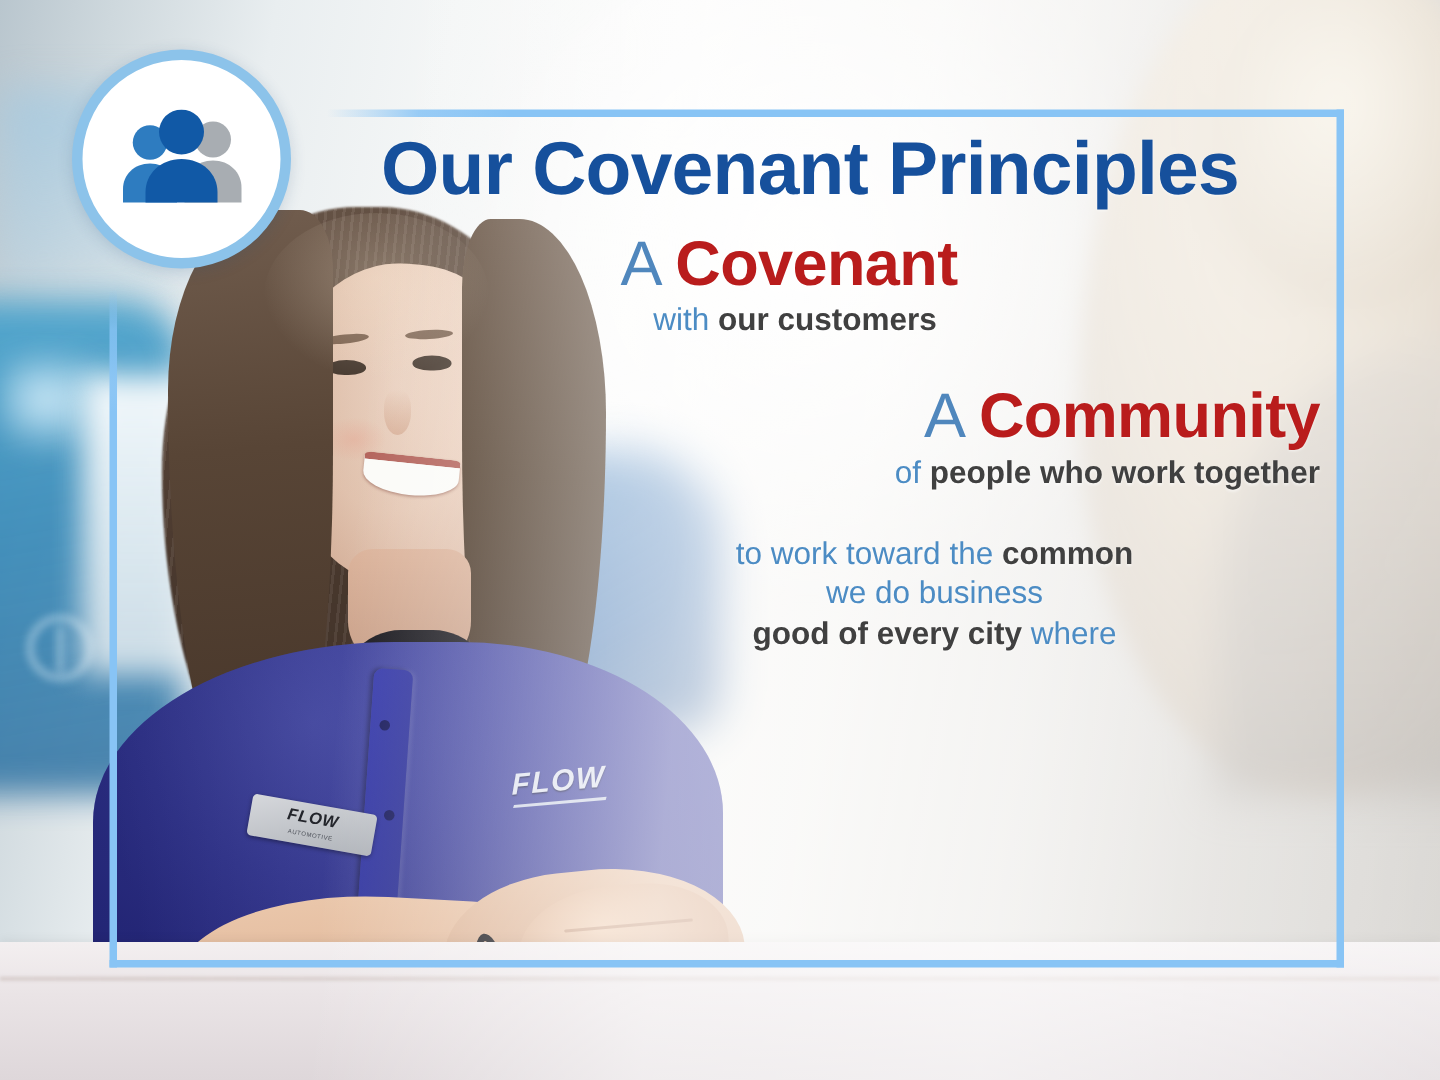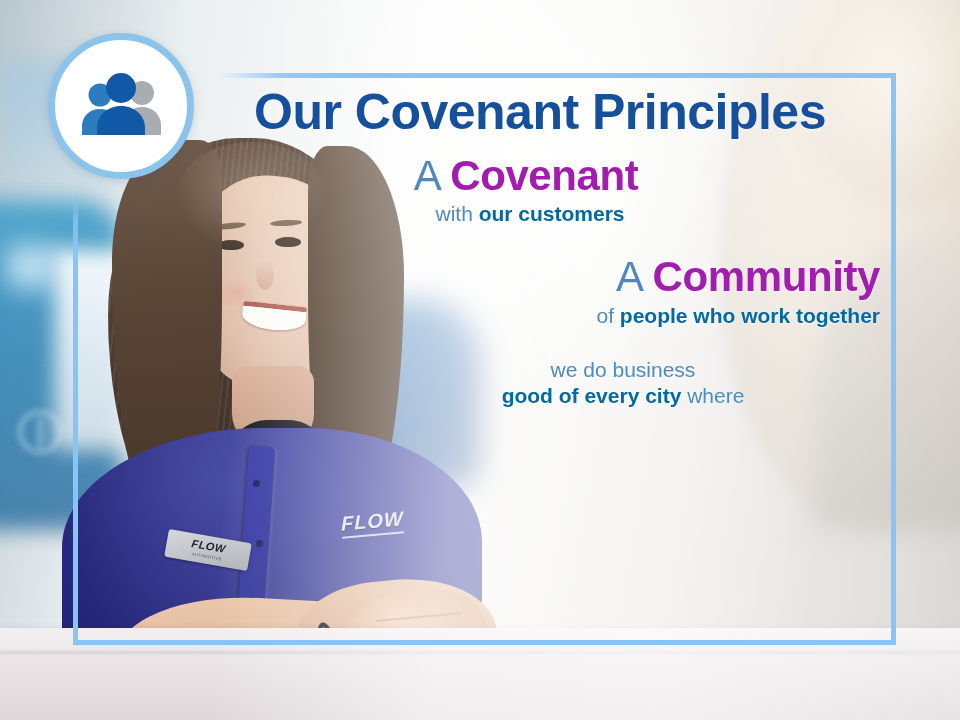--- a/index.html
+++ b/index.html
@@ -388,30 +388,30 @@
   .principle { margin-bottom: 4px; }
 
   .p-head {
     font-size: 42px;
     line-height: 1.12;
     letter-spacing: -0.4px;
     color: #2a74ba;
     text-shadow: 0 1px 2px rgba(255,255,255,.6);
   }
   .p-art { font-weight: 400; color: #5087bd; }
-  .p-word { font-weight: 700; color: #a21caf; }
+  .p-word { font-weight: 700; color: #b91c1c; }
 
   .p-sub {
     font-size: 21px;
     line-height: 1.26;
     color: #4c8cc4;
     margin-top: 2px;
     text-shadow: 0 1px 2px rgba(255,255,255,.6);
   }
-  .p-sub b { font-weight: 700; color: #0369a1; }
+  .p-sub b { font-weight: 700; color: #404040; }
 
   
   .block-1 { margin-top: 4px; }
   .block-1 .p-head { padding-right: 28px; }
   .block-1 .p-sub  { padding-right: 20px; }
 
   .block-2 { margin-top: 26px; text-align: right; }
   .block-2 .p-head { padding-left: 42px; }
   .block-2 .p-sub  { padding-left: 78px; }
 
@@ -523,19 +523,20 @@
         <span class="p-art">A </span>
         <span class="p-word">Community</span>
       </div>
       <div class="p-sub">
         <div><span>of </span><b>people who work together</b></div>
       </div>
     </div>
 
     <div class="principle block-3">
       <div class="p-sub">
+        <div><span>to work toward the </span><b>common</b></div>
         <div><span>we do business</span></div>
         <div><b>good of every city</b><span> where</span></div>
       </div>
     </div>
 
   </div>
 </div>
 
 </body></html>

